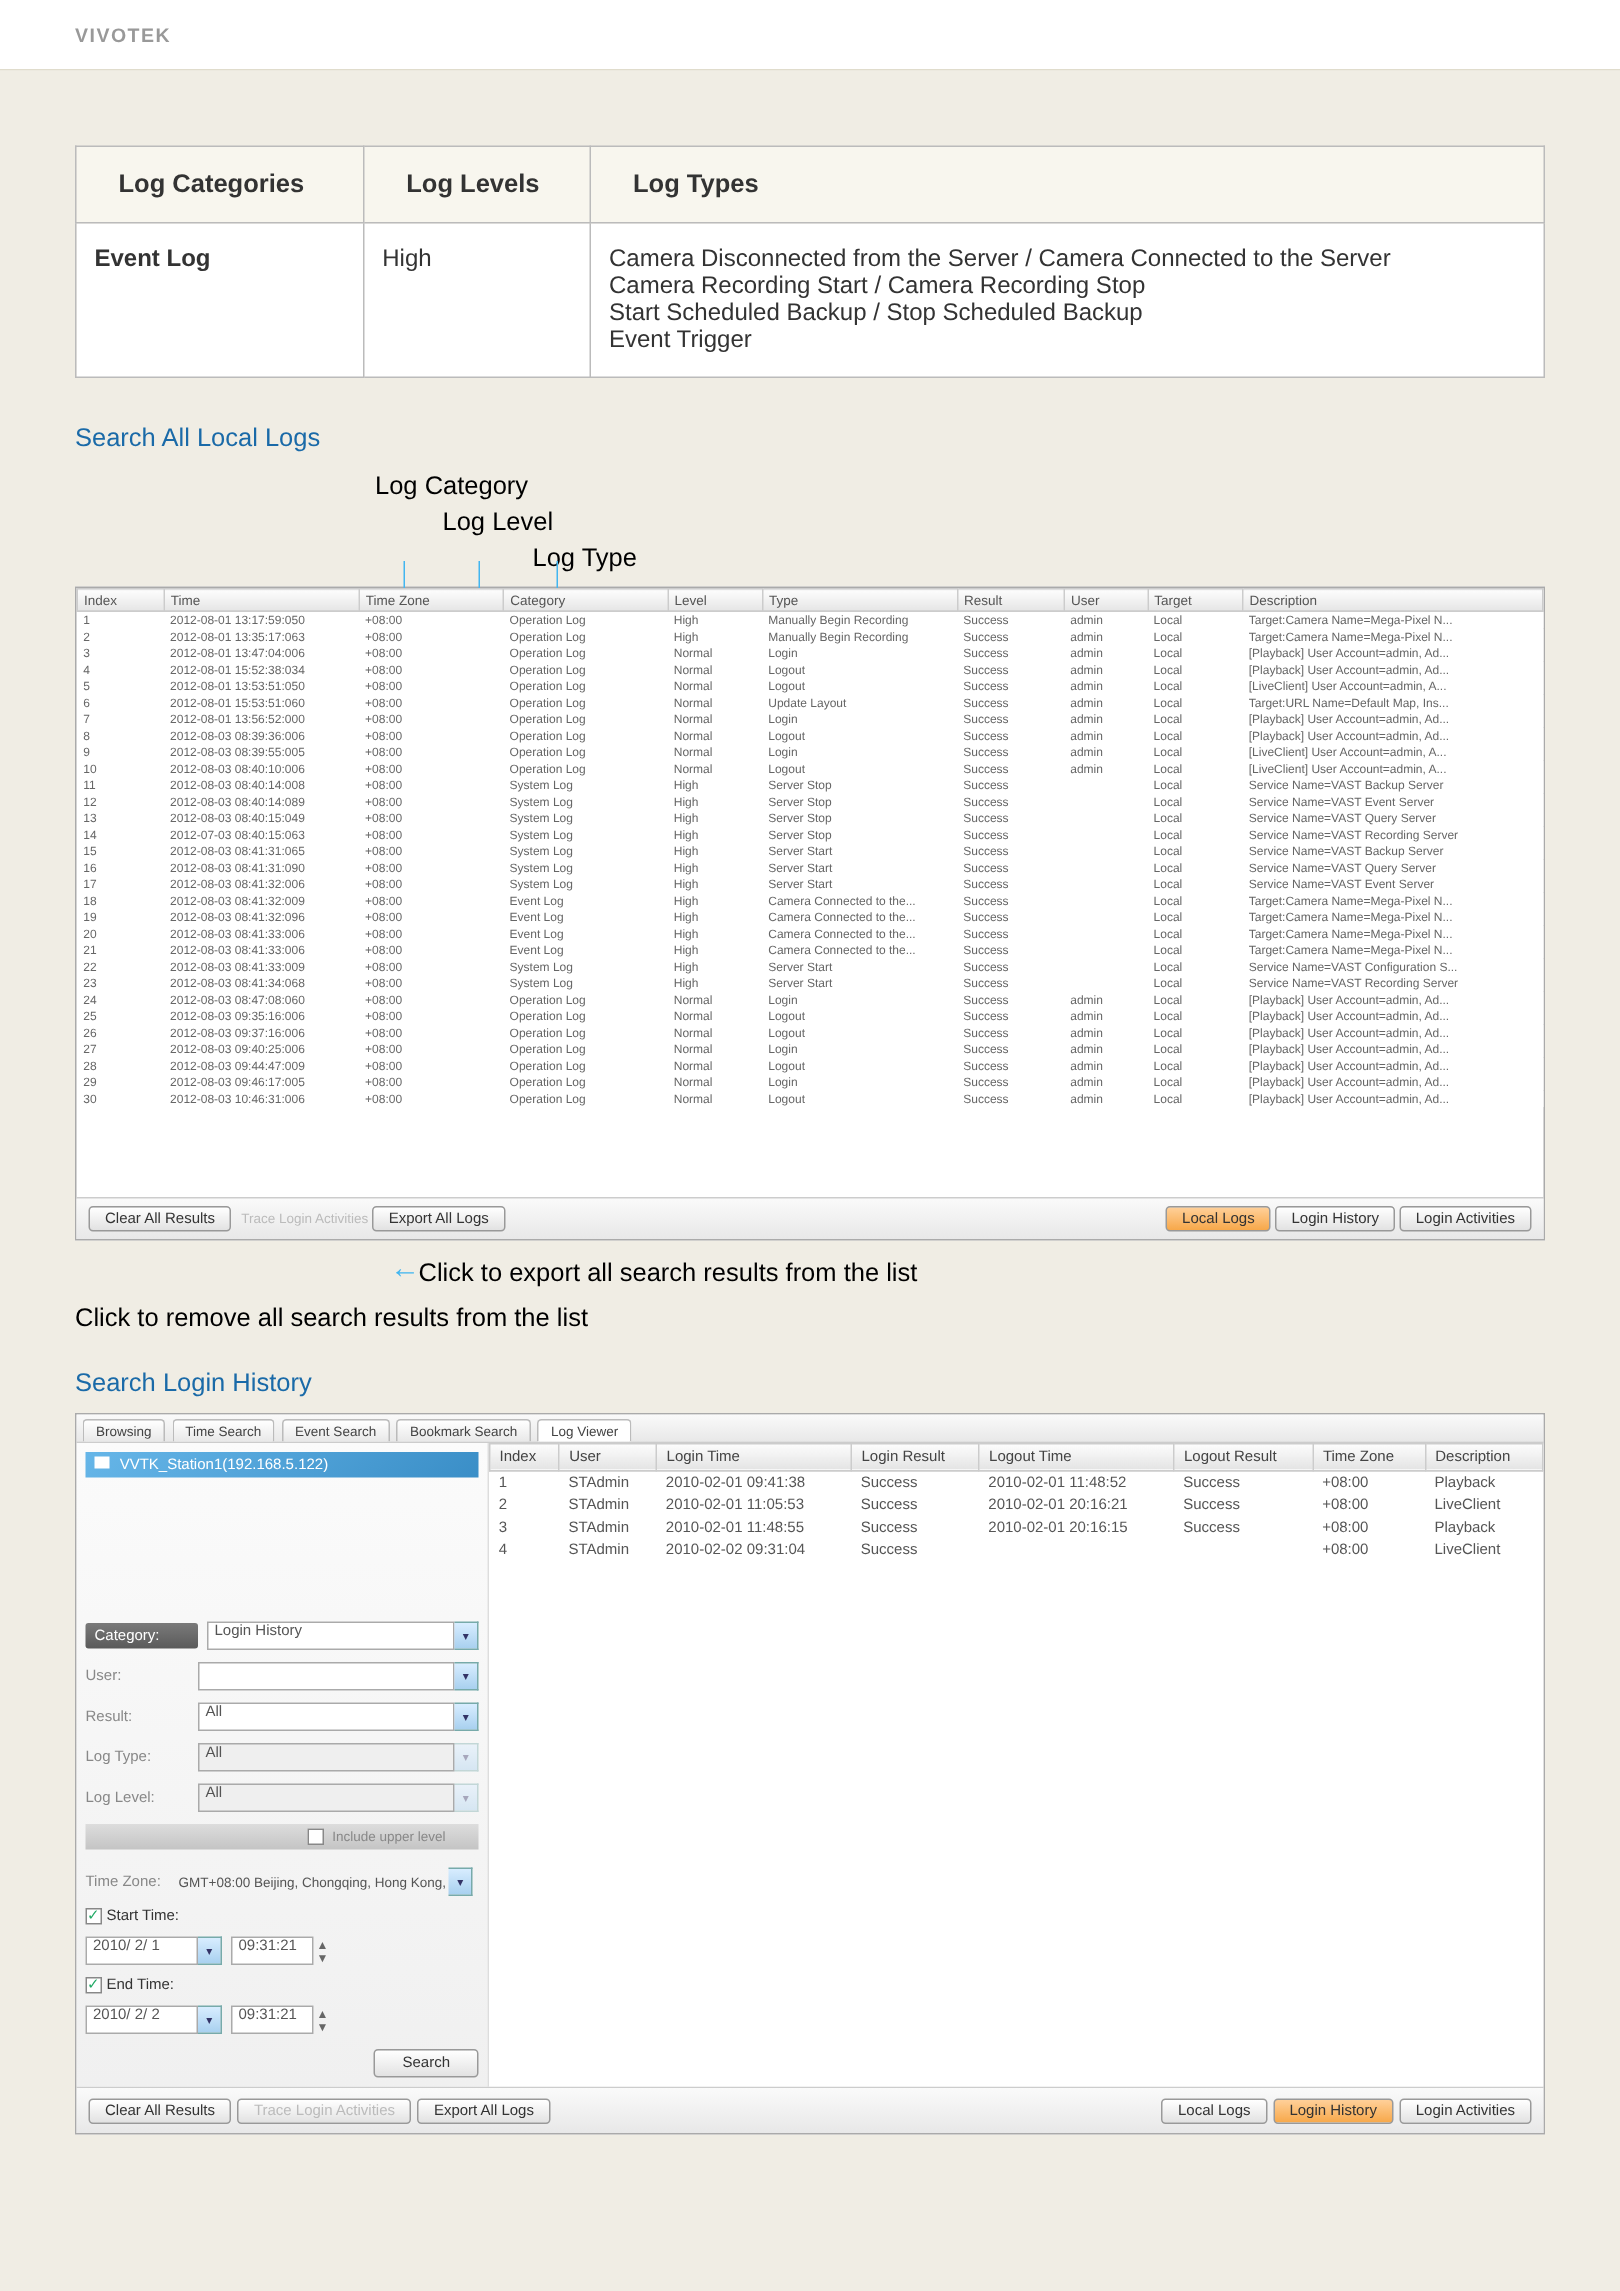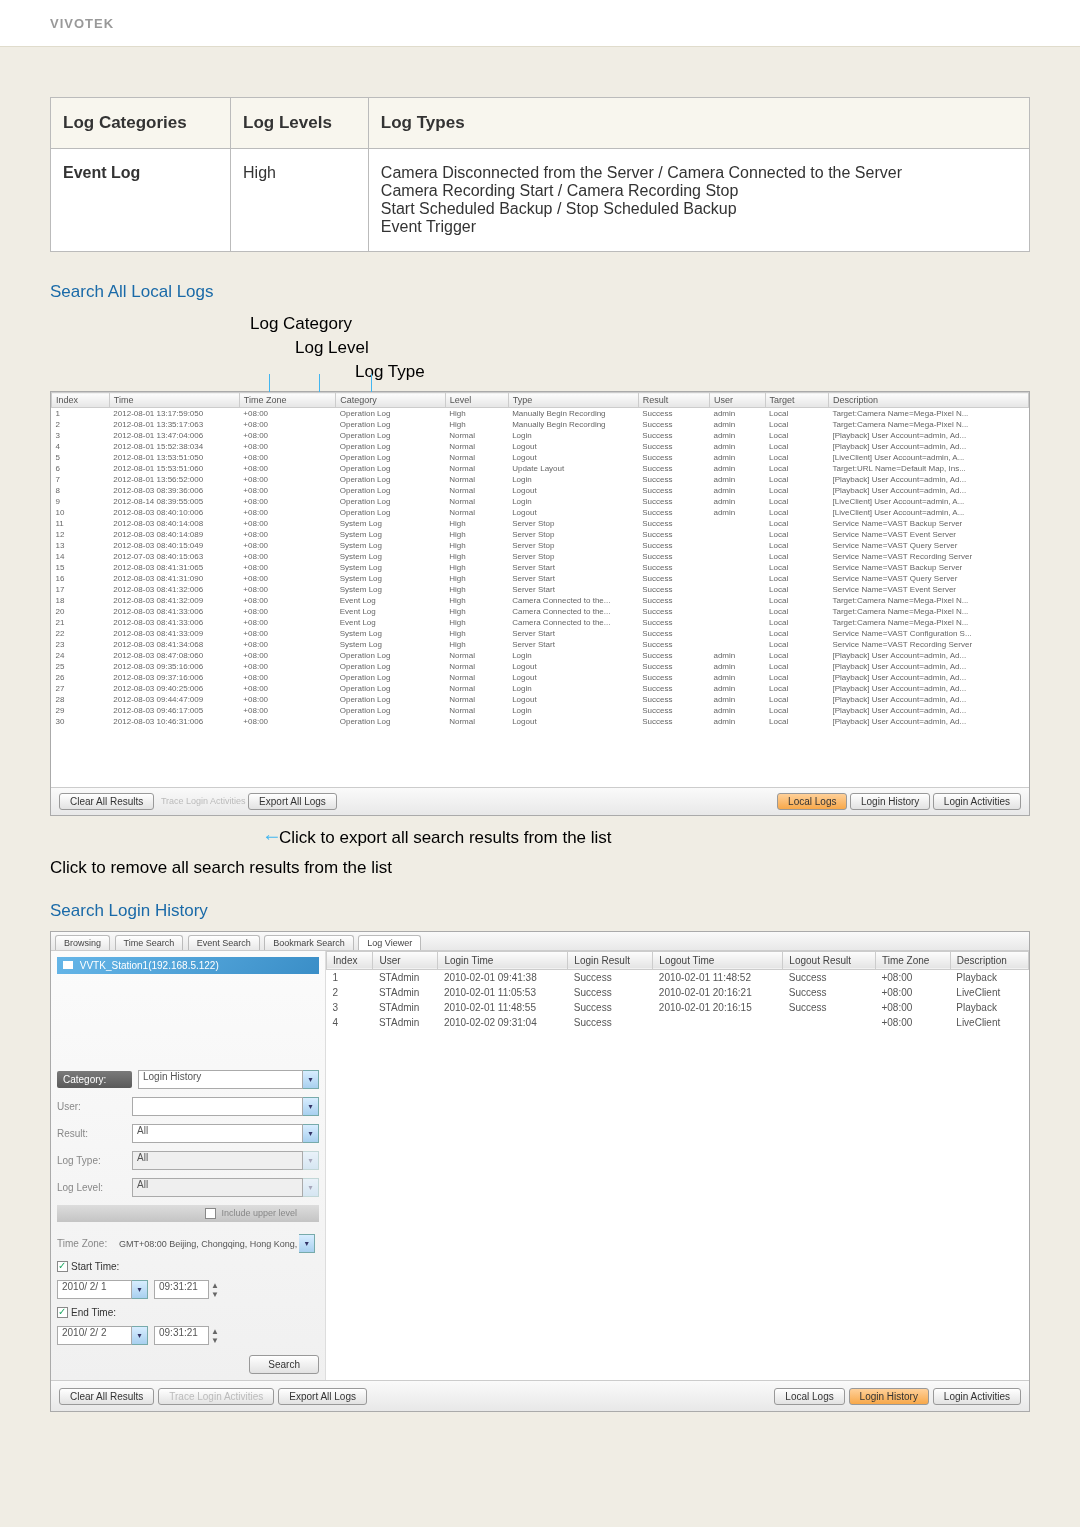--- a/index.html
+++ b/index.html
@@ -3,21 +3,21 @@
   <meta charset="utf-8">
   <style>
     * { margin: 0; padding: 0; box-sizing: border-box; }
     body { font-family: Arial, sans-serif; font-size: 14px; background: #f0ede4; width: 1080px; color: #333; }
     .page { background: #f0ede4; padding: 0 0 30px 0; }
     .header-bar { background: #fff; padding: 15px 50px; margin-bottom: 50px; border-bottom: 1px solid #e0dccc; }
     .brand { color: #999; font-size: 13px; font-weight: bold; letter-spacing: 1px; }
     .content { padding: 0 50px; }
     table.info-table { border-collapse: collapse; margin-bottom: 30px; width: 100%; }
     table.info-table th, table.info-table td { border: 1px solid #bbb; padding: 15px 12px; text-align: left; vertical-align: top; background: #fff; }
-    table.info-table th { color: #333; font-weight: bold; font-size: 17px; background: #f8f6ee; }
+    table.info-table th { color: #333; font-weight: bold; font-size: 17px; background: #f8f6ee; padding-left: 28px; }
     table.info-table td { font-size: 16px; }
     h2.section-title { color: #1a6aa8; font-size: 17px; font-weight: normal; margin: 20px 0 10px 0; }
     .annot-labels { margin-left: 200px; margin-bottom: 8px; line-height: 1.4; color: #000; font-size: 17px; }
     .screenshot-box { background: #fff; border: 1px solid #aaa; padding: 0; margin-bottom: 10px; position: relative; }
     .grid-table { width: 100%; border-collapse: collapse; font-size: 8px; color: #555; }
     .grid-table th { background: linear-gradient(#fdfdfd, #e5e5e5); padding: 2px 4px; font-weight: normal; border: 1px solid #ccc; text-align: left; font-size: 9px; }
     .grid-table td { padding: 1px 4px; border-bottom: 0; color: #666; white-space: nowrap; overflow: hidden; }
     .grid-table tr.data-row td { background: #fff; }
     .bottom-bar { background: linear-gradient(#fafafa, #e8e8e8); border-top: 1px solid #ccc; padding: 5px 8px; display: flex; justify-content: space-between; font-size: 9px; }
     .btn { background: linear-gradient(#fff, #e2e2e2); border: 1px solid #999; border-radius: 3px; padding: 2px 10px; font-size: 10px; color: #333; display: inline-block; vertical-align: middle; }
@@ -194,21 +194,21 @@
               <td>Operation Log</td>
               <td>Normal</td>
               <td>Logout</td>
               <td>Success</td>
               <td>admin</td>
               <td>Local</td>
               <td>[Playback] User Account=admin, Ad...</td>
             </tr>
             <tr class="data-row">
               <td>9</td>
-              <td>2012-08-14 08:39:55:005</td>
+              <td>2012-08-03 08:39:55:005</td>
               <td>+08:00</td>
               <td>Operation Log</td>
               <td>Normal</td>
               <td>Login</td>
               <td>Success</td>
               <td>admin</td>
               <td>Local</td>
               <td>[LiveClient] User Account=admin, A...</td>
             </tr>
             <tr class="data-row">
@@ -303,20 +303,32 @@
               <td>High</td>
               <td>Server Start</td>
               <td>Success</td>
               <td></td>
               <td>Local</td>
               <td>Service Name=VAST Event Server</td>
             </tr>
             <tr class="data-row">
               <td>18</td>
               <td>2012-08-03 08:41:32:009</td>
+              <td>+08:00</td>
+              <td>Event Log</td>
+              <td>High</td>
+              <td>Camera Connected to the...</td>
+              <td>Success</td>
+              <td></td>
+              <td>Local</td>
+              <td>Target:Camera Name=Mega-Pixel N...</td>
+            </tr>
+            <tr class="data-row">
+              <td>19</td>
+              <td>2012-08-03 08:41:32:096</td>
               <td>+08:00</td>
               <td>Event Log</td>
               <td>High</td>
               <td>Camera Connected to the...</td>
               <td>Success</td>
               <td></td>
               <td>Local</td>
               <td>Target:Camera Name=Mega-Pixel N...</td>
             </tr>
             <tr class="data-row">

